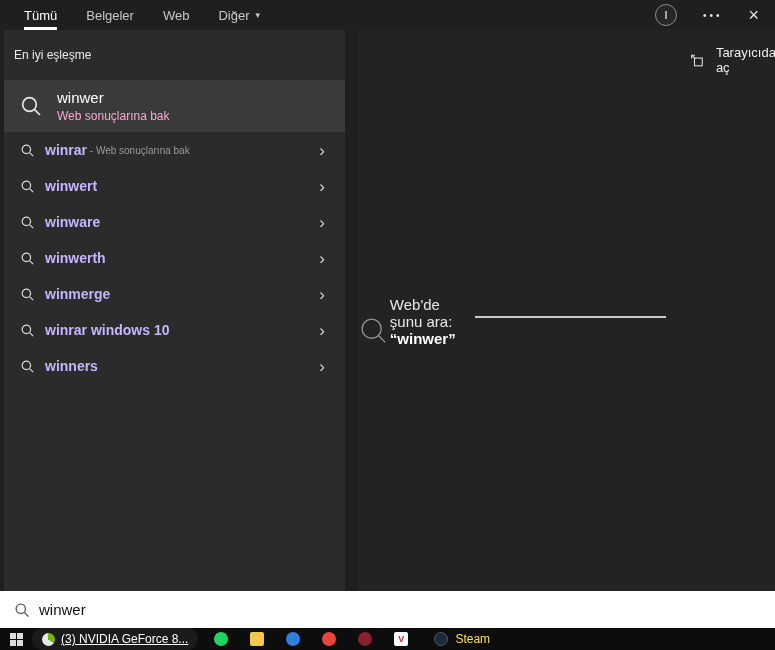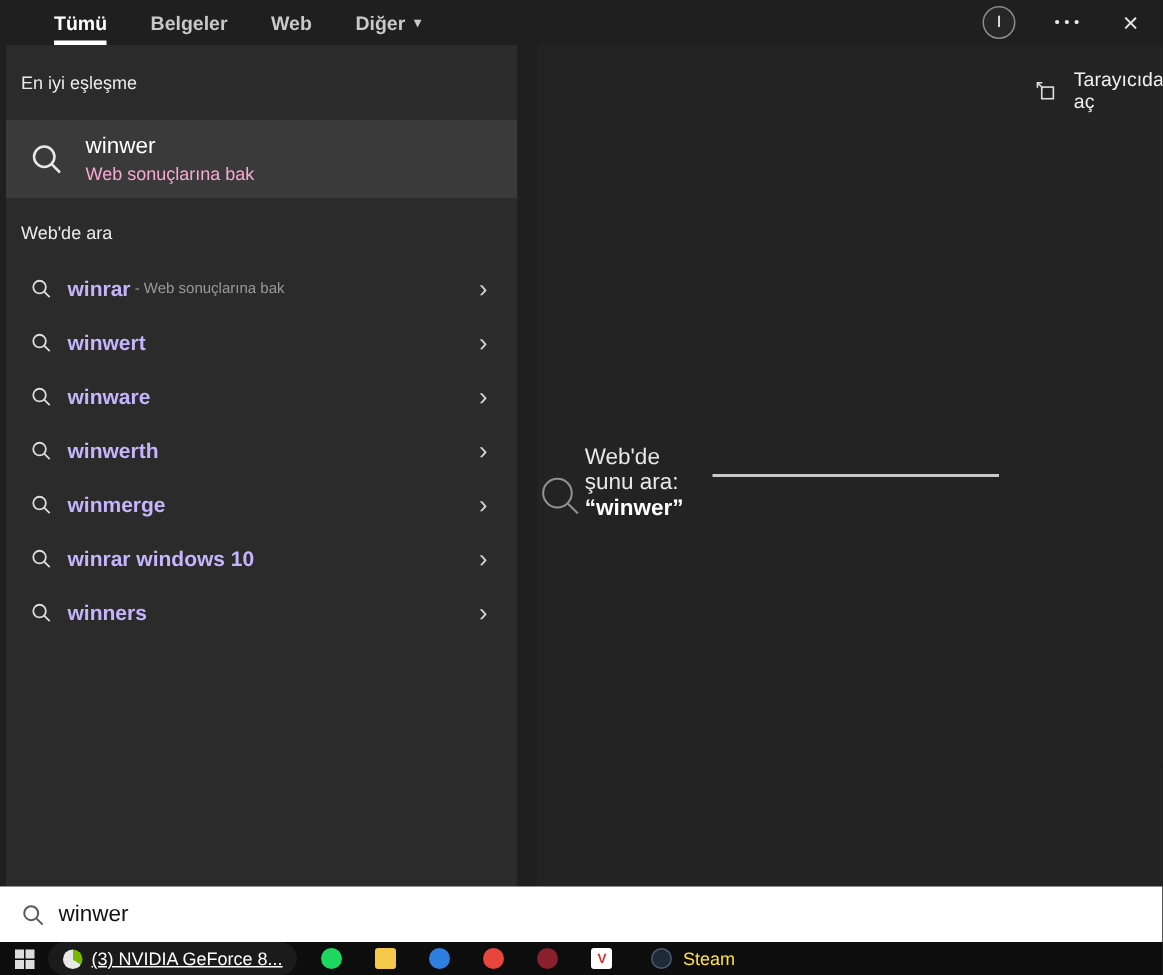--- a/index.html
+++ b/index.html
@@ -10,21 +10,21 @@
     overflow:hidden;
     position:relative;
     color:#fff;
   }
 
   
   .topbar {
     position:absolute; top:0; left:0; width:775px; height:30px;
     background:#1f1f1f; display:flex; align-items:center; z-index:5;
   }
-  .tabs { display:flex; align-items:center; padding-left:36px; height:100%;font-weight:bold; }
+  .tabs { display:flex; align-items:center; padding-left:24px; height:100%; }
   .tab {
     font-size:13px; color:#c9c9c9; margin-right:29px; height:100%;
     display:flex; align-items:center; position:relative; cursor:default; white-space:nowrap;
   }
   .tab.active { color:#ffffff; }
   .tab.active::after {
     content:""; position:absolute; left:0; right:0; bottom:0; height:3px; background:#ffffff;
   }
   .caret { font-size:9px; margin-left:6px; color:#c9c9c9; }
   .topbar-right { margin-left:auto; display:flex; align-items:center; gap:26px; padding-right:16px; }
@@ -141,21 +141,20 @@
       <svg class="bm-icon" viewBox="0 0 22 22">
         <circle cx="9.5" cy="9.5" r="6.8" fill="none" stroke="#e8e8e8" stroke-width="1.7"></circle>
         <line x1="14.6" y1="14.6" x2="20" y2="20" stroke="#e8e8e8" stroke-width="1.7"></line>
       </svg>
       <div class="bm-text">
         <span class="bm-title">winwer</span>
         <span class="bm-sub">Web sonuçlarına bak</span>
       </div>
     </div>
 
-    <div class="section-header second">Web'de ara</div>
 
     <div>
 
         <div class="result-row">
           <span class="row-search-icon">
             <svg viewBox="0 0 20 20" width="15" height="15">
               <circle cx="8.5" cy="8.5" r="5.6" fill="none" stroke="#dcdcdc" stroke-width="1.6"></circle>
               <line x1="12.8" y1="12.8" x2="17.5" y2="17.5" stroke="#dcdcdc" stroke-width="1.6"></line>
             </svg>
           </span>

